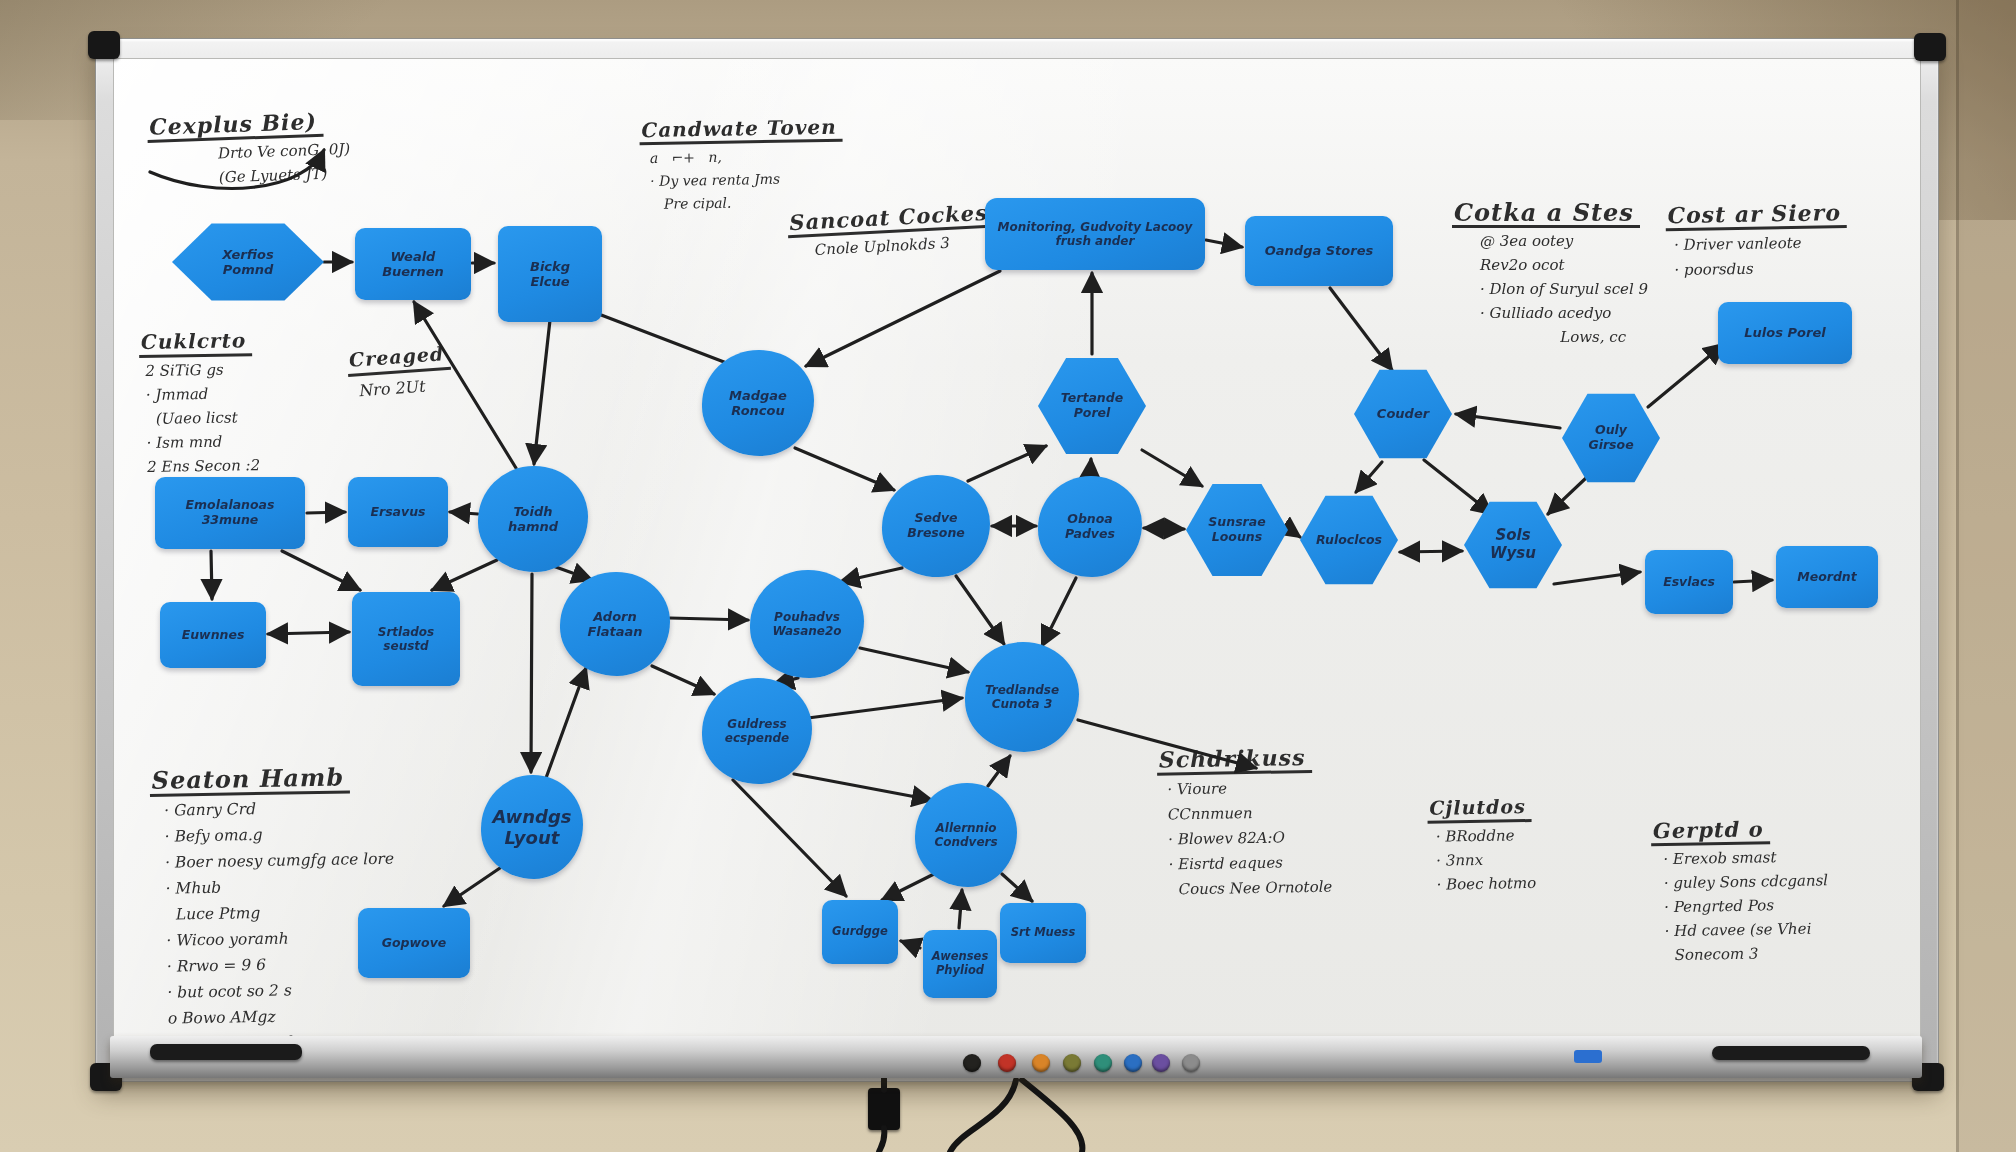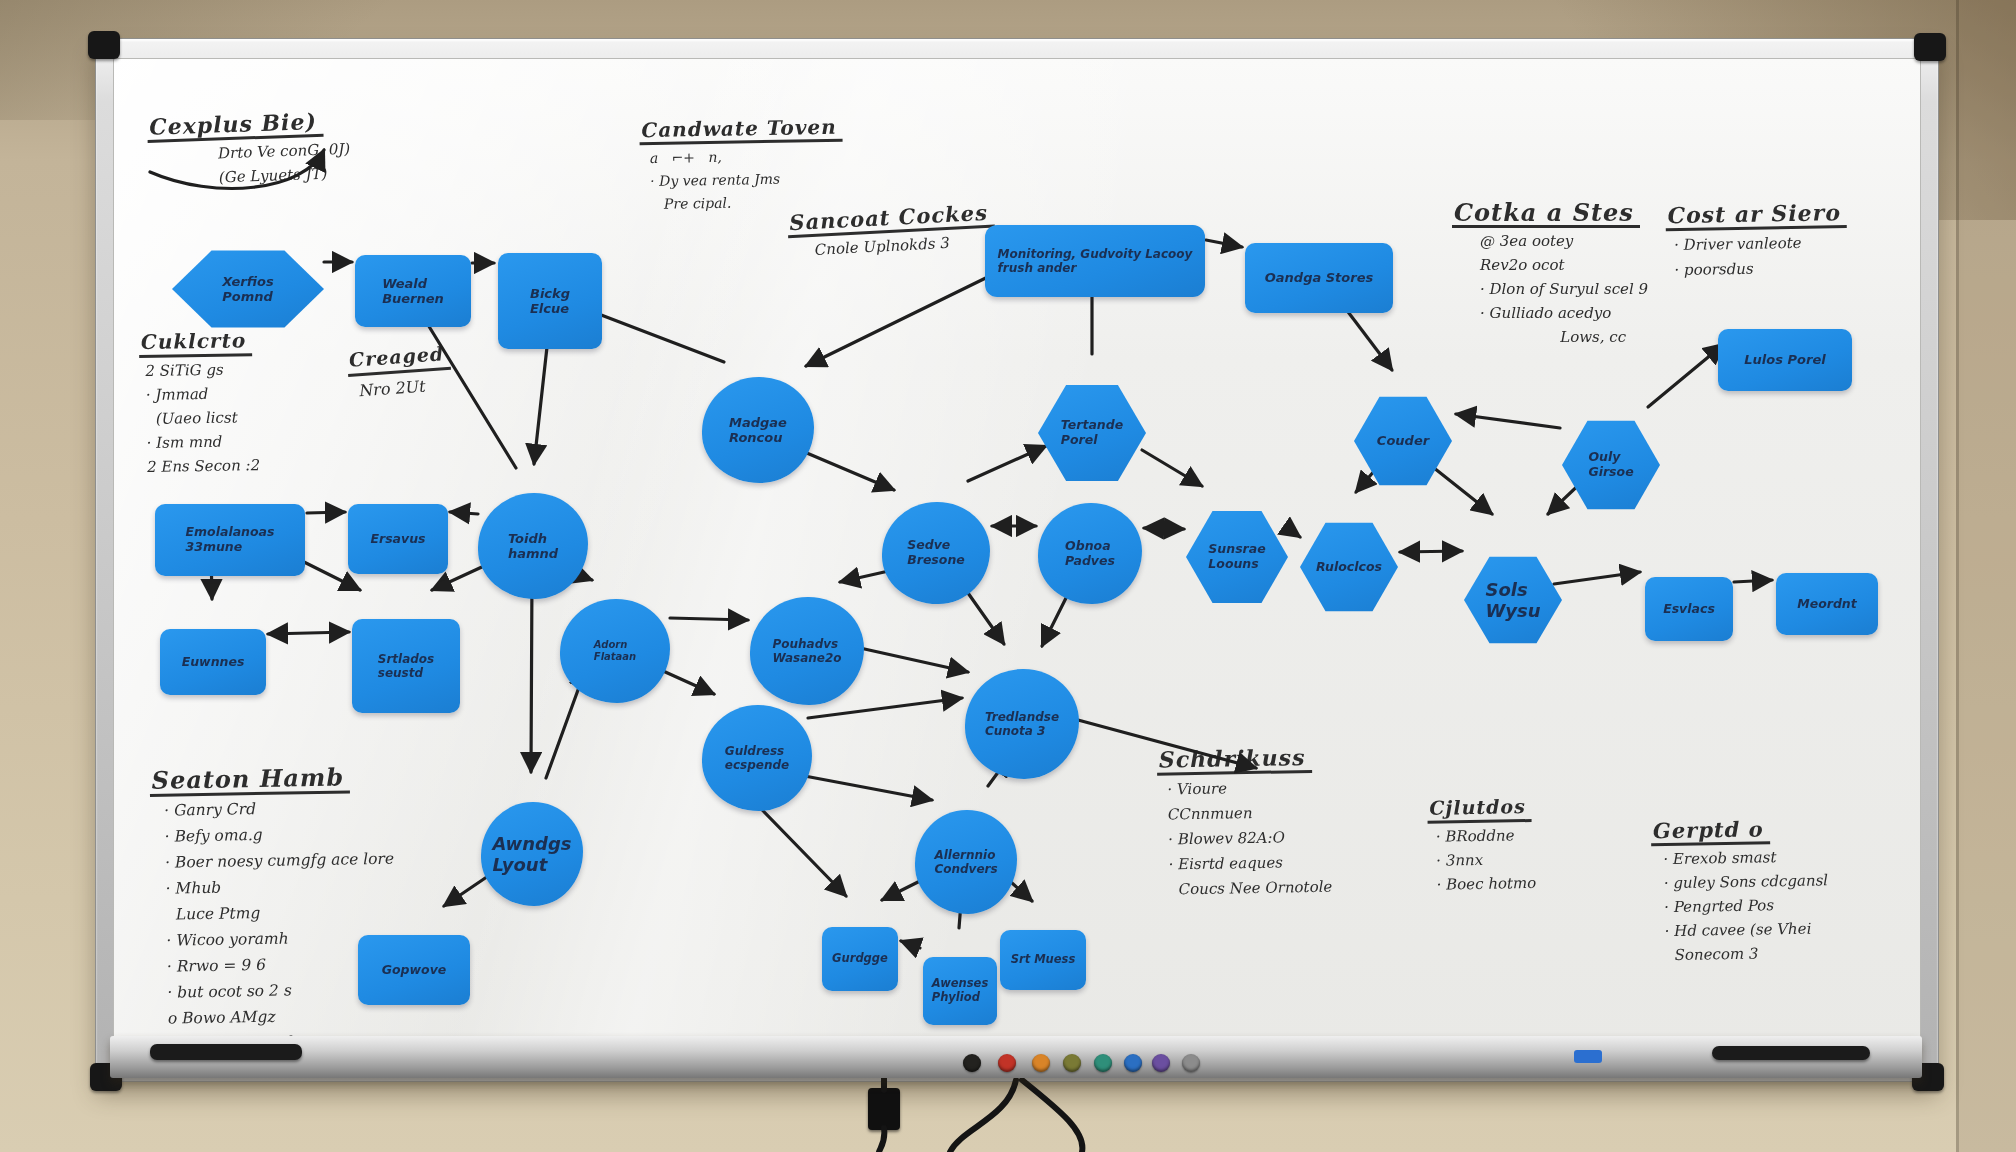--- a/index.html
+++ b/index.html
@@ -37,24 +37,24 @@
     box-shadow:0 2px 3px rgba(0,0,0,.45);}
   .magnet{position:absolute;z-index:7;border-radius:3px;}
   .marker-dot{position:absolute;z-index:7;border-radius:50%;
     box-shadow:inset 0 -2px 3px rgba(0,0,0,.45),0 1px 2px rgba(0,0,0,.4);}
   .plug{position:absolute;left:868px;top:1088px;width:32px;height:42px;background:#101010;
     border-radius:4px;z-index:2;box-shadow:0 2px 3px rgba(0,0,0,.5);}
   
   #ink{position:absolute;inset:0;z-index:4;pointer-events:none;}
   
   .node{position:absolute;z-index:5;display:flex;align-items:center;justify-content:center;
-    text-align:left;color:#1b2f52;font-weight:700;font-style:italic;
+    text-align:center;color:#1b2f52;font-weight:700;font-style:italic;
     font-family:"DejaVu Sans",sans-serif;line-height:1.18;box-sizing:border-box;
     background:linear-gradient(160deg,#2a98ee 0%,#1f8ae2 60%,#1b7ed2 100%);
-    white-space:pre-line;margin-top:27px;}
+    white-space:pre-line;}
   .node.rect{border-radius:10px;box-shadow:0 3px 5px rgba(40,40,60,.25);}
   .node.bigrect{border-radius:12px;box-shadow:0 3px 5px rgba(40,40,60,.25);}
   .node.circle{border-radius:51% 49% 48% 52%/52% 48% 53% 47%;box-shadow:0 3px 5px rgba(40,40,60,.25);}
   .node.hex{clip-path:polygon(26% 2%,74% 2%,100% 50%,74% 98%,26% 98%,0% 50%);}
   
   .note{position:absolute;z-index:3;color:#2d2d2d;font-family:"DejaVu Serif",serif;
     font-style:italic;}
   .note .ttl{display:inline-block;border-bottom:3px solid #2d2d2d;padding:0 6px 2px 2px;
     letter-spacing:1px;font-weight:700;}
   .note .ln{margin-top:3px;white-space:pre;}
@@ -242,34 +242,34 @@
       <div class="node circle" style="left: 882px; top: 475px; width: 108px; height: 102px; font-size: 12.5px;">Sedve
 Bresone</div>
       <div class="node circle" style="left: 1038px; top: 476px; width: 104px; height: 101px; font-size: 12.5px;">Obnoa
 Padves</div>
       <div class="node hex" style="left: 1186px; top: 482px; width: 102px; height: 96px; font-size: 12.5px;">Sunsrae
 Loouns</div>
       <div class="node hex" style="left: 1300px; top: 494px; width: 98px; height: 92px; font-size: 12.5px;">Ruloclcos</div>
       <div class="node hex" style="left: 1354px; top: 368px; width: 98px; height: 92px; font-size: 13px;">Couder</div>
       <div class="node hex" style="left: 1562px; top: 392px; width: 98px; height: 92px; font-size: 12.5px;">Ouly
 Girsoe</div>
-      <div class="node hex" style="left: 1464px; top: 528px; width: 98px; height: 90px; font-size: 18px;">Sols
+      <div class="node hex" style="left: 1464px; top: 500px; width: 98px; height: 90px; font-size: 15px;">Sols
 Wysu</div>
       <div class="node rect" style="left: 1645px; top: 550px; width: 88px; height: 64px; font-size: 12.5px;">Esvlacs</div>
       <div class="node rect" style="left: 1776px; top: 546px; width: 102px; height: 62px; font-size: 12.5px;">Meordnt</div>
       <div class="node rect" style="left: 1718px; top: 302px; width: 134px; height: 62px; font-size: 13px;">Lulos Porel</div>
       <div class="node rect" style="left: 155px; top: 477px; width: 150px; height: 72px; font-size: 12.5px;">Emolalanoas
 33mune</div>
       <div class="node rect" style="left: 348px; top: 477px; width: 100px; height: 70px; font-size: 12.5px;">Ersavus</div>
       <div class="node circle" style="left: 478px; top: 466px; width: 110px; height: 106px; font-size: 13px;">Toidh
 hamnd</div>
       <div class="node rect" style="left: 160px; top: 602px; width: 106px; height: 66px; font-size: 12.5px;">Euwnnes</div>
       <div class="node rect" style="left: 352px; top: 592px; width: 108px; height: 94px; font-size: 12px;">Srtlados
 seustd</div>
-      <div class="node circle" style="left: 560px; top: 572px; width: 110px; height: 104px; font-size: 10px;">Adorn
+      <div class="node circle" style="left: 560px; top: 572px; width: 110px; height: 104px; font-size: 13px;">Adorn
 Flataan</div>
       <div class="node circle" style="left: 750px; top: 570px; width: 114px; height: 108px; font-size: 12px;">Pouhadvs
 Wasane2o</div>
       <div class="node circle" style="left: 702px; top: 678px; width: 110px; height: 106px; font-size: 12px;">Guldress
 ecspende</div>
       <div class="node circle" style="left: 965px; top: 642px; width: 114px; height: 110px; font-size: 12px;">Tredlandse
 Cunota 3</div>
       <div class="node circle" style="left: 481px; top: 775px; width: 102px; height: 104px; font-size: 18px;">Awndgs
 Lyout</div>
       <div class="node circle" style="left: 915px; top: 783px; width: 102px; height: 104px; font-size: 12px;">Allernnio

